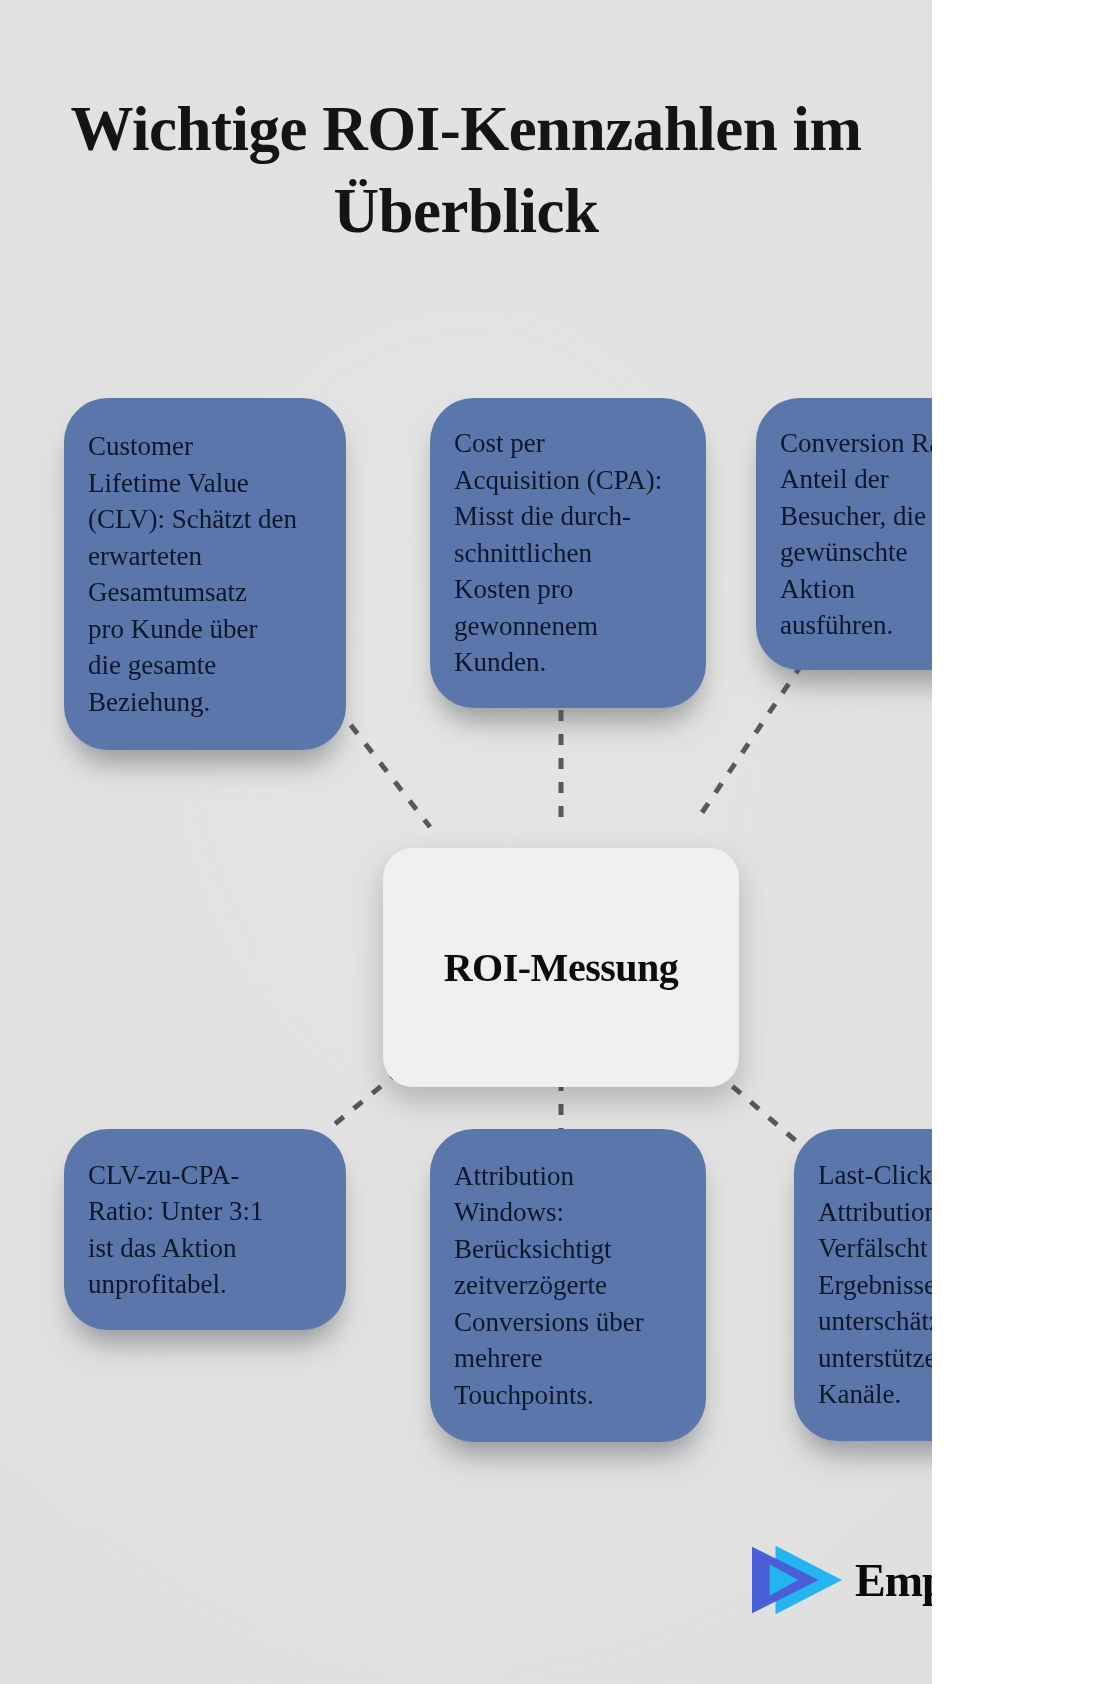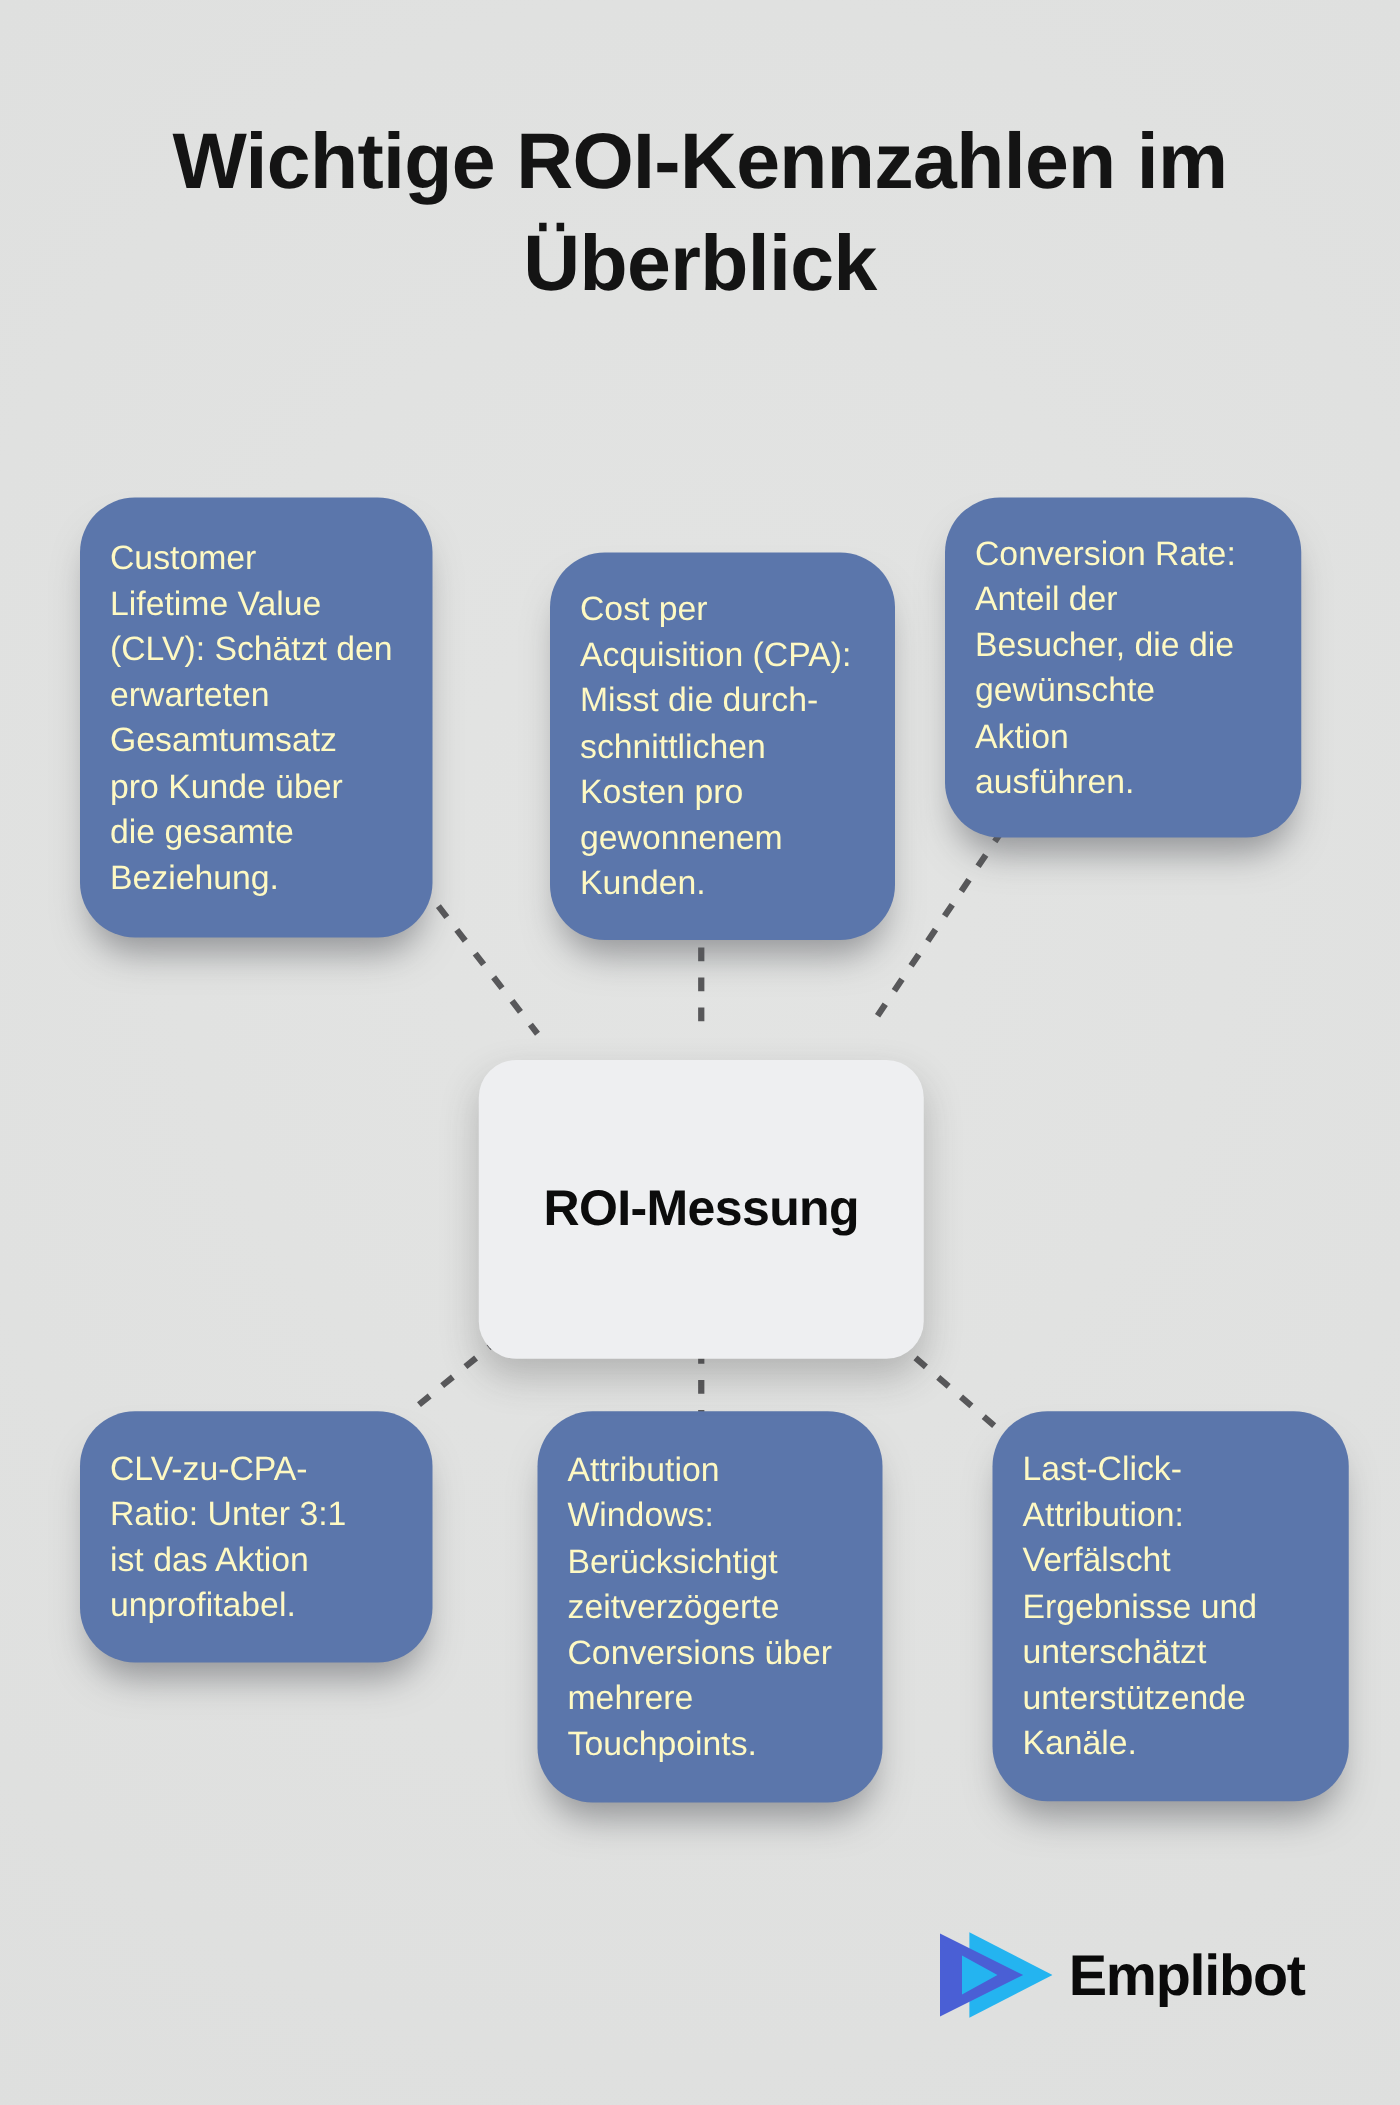--- a/index.html
+++ b/index.html
@@ -1,39 +1,39 @@
 <!DOCTYPE html>
 <html><head>
 <meta charset="utf-8">
 <style>
   html,body { margin:0; padding:0; }
   body { width:1120px; height:1684px; }
   .canvas {
-    position:relative; width:1120px; height:1684px; overflow:hidden;
+    position:relative; width:932px; height:1684px; overflow:hidden;
     background: radial-gradient(120% 90% at 50% 42%, #e3e4e3 0%, #dedfde 78%, #dadbda 100%);
-    font-family:Liberation Sans, sans-serif;
+    font-family:Liberation Serif, serif;
   }
   .title {
     position:absolute; left:0; right:0; top:88px;
     text-align:center; white-space:pre-line;
     font-size:63px; line-height:82px; font-weight:700;
     letter-spacing:-0.5px; color:#141414;
   }
   .connectors { position:absolute; left:0; top:0; width:1120px; height:1684px; }
   .metric-box {
     position:absolute; box-sizing:border-box;
     background:#5b76ab; border-radius:44px;
-    color:#fef9c3; font-size:27px; line-height:36.5px;
+    color:#0f172a; font-size:27px; line-height:36.5px;
     display:flex; align-items:center;
     padding:0 20px 0 24px;
     box-shadow:0 20px 28px -8px rgba(85,88,92,0.55);
   }
   .metric-box span { white-space:pre-line; }
   #box-tl { left:64px;  top:398px;  width:282px; height:352px; }
-  #box-tm { left:440px; top:398px;  width:276px; height:310px;margin-top:44px; }
+  #box-tm { left:430px; top:398px;  width:276px; height:310px; }
   #box-tr { left:756px; top:398px;  width:285px; height:272px; }
   #box-bl { left:64px;  top:1129px; width:282px; height:201px; }
   #box-bm { left:430px; top:1129px; width:276px; height:313px; }
   #box-br { left:794px; top:1129px; width:285px; height:312px; }
   .center-node {
     position:absolute; left:383px; top:848px; width:356px; height:239px;
     background:#eeeff1; border-radius:30px;
     box-shadow:0 14px 30px rgba(60,60,60,0.28);
     display:flex; align-items:center; justify-content:center;
   }

